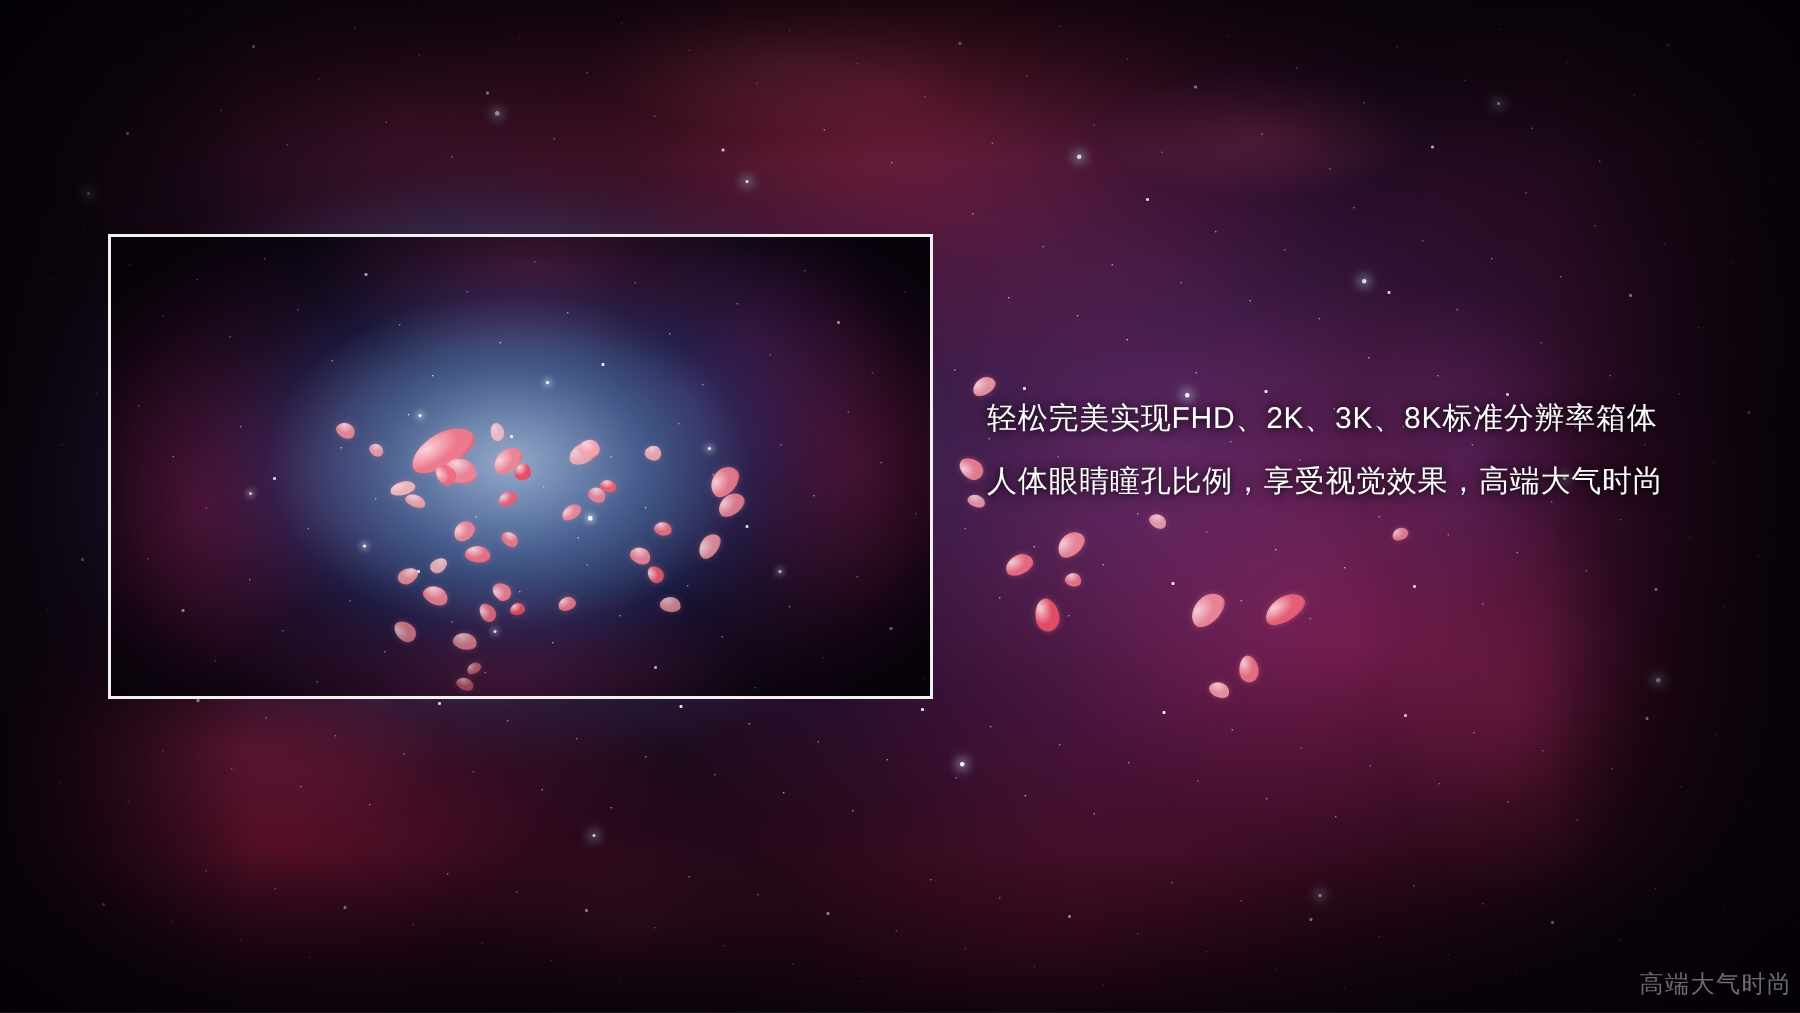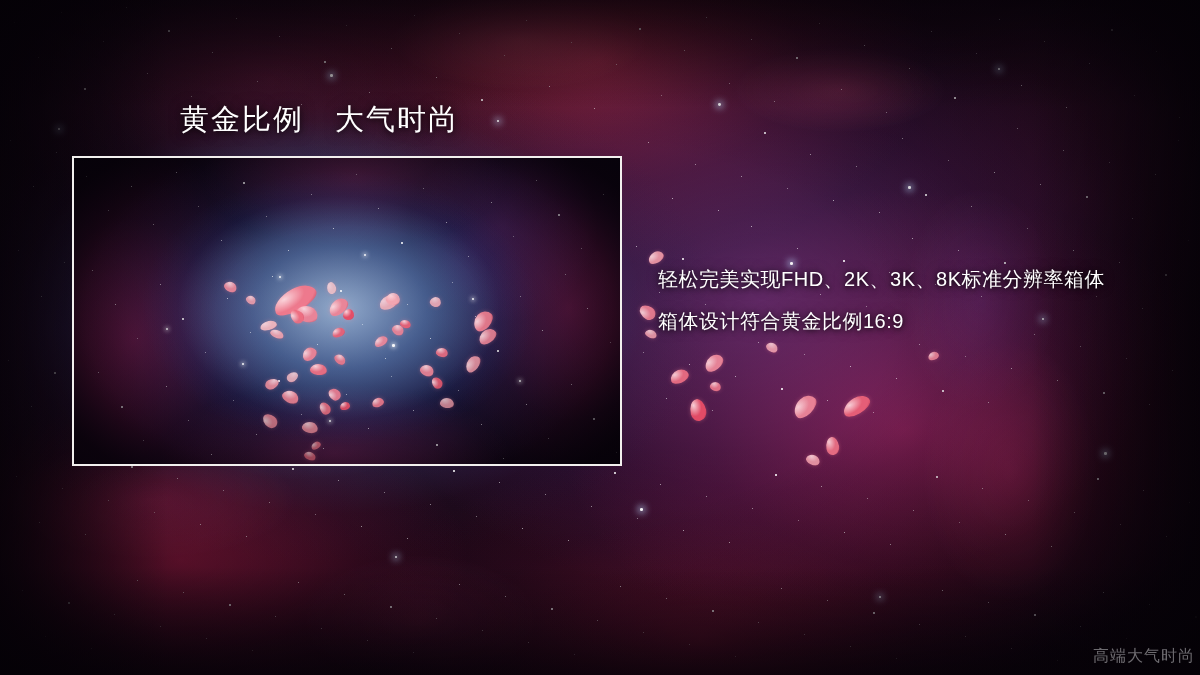--- a/index.html
+++ b/index.html
@@ -500,22 +500,21 @@
         <div class="petal" style="left:358px;top:219px;width:10px;height:12px;opacity:0.9;transform:rotate(-44deg);background:radial-gradient(ellipse at 30% 25%, #ffd8de 0%, #ec5c72 48%, #ec5c72 72%, rgba(180,40,70,.92) 100%);box-shadow:0 0 4px rgba(255,140,160,.35)"></div>
         <div class="petal" style="left:366px;top:240px;width:14px;height:10px;opacity:0.88;transform:rotate(10deg);background:radial-gradient(ellipse at 30% 25%, #ffd8de 0%, #f4a0ad 48%, #f4a0ad 72%, rgba(180,40,70,.92) 100%);box-shadow:0 0 4px rgba(255,140,160,.35)"></div>
         <div class="petal" style="left:253px;top:124px;width:9px;height:12px;opacity:0.86;transform:rotate(-18deg);background:radial-gradient(ellipse at 30% 25%, #ffd8de 0%, #f6c2c8 48%, #f6c2c8 72%, rgba(180,40,70,.92) 100%);box-shadow:0 0 4px rgba(255,140,160,.35)"></div>
         <div class="petal" style="left:172px;top:138px;width:10px;height:8px;opacity:0.87;transform:rotate(40deg);background:radial-gradient(ellipse at 30% 25%, #ffd8de 0%, #f3a0ad 48%, #f3a0ad 72%, rgba(180,40,70,.92) 100%);box-shadow:0 0 4px rgba(255,140,160,.35)"></div>
         <div class="petal" style="left:237px;top:284px;width:10px;height:7px;opacity:0.88;transform:rotate(-26deg);background:radial-gradient(ellipse at 30% 25%, #ffd8de 0%, #ee7486 48%, #ee7486 72%, rgba(180,40,70,.92) 100%);box-shadow:0 0 4px rgba(255,140,160,.35)"></div>
         <div class="petal" style="left:214px;top:213px;width:9px;height:12px;opacity:0.86;transform:rotate(52deg);background:radial-gradient(ellipse at 30% 25%, #ffd8de 0%, #f5b7c0 48%, #f5b7c0 72%, rgba(180,40,70,.92) 100%);box-shadow:0 0 4px rgba(255,140,160,.35)"></div>
       </div>
     <div class="vf-vignette"></div>
   </div>
 
-  <div class="slide-title">黄金比例　大气时尚</div>
 
   <div class="body-text">
     <div class="body-line">轻松完美实现FHD、2K、3K、8K标准分辨率箱体</div>
-    <div class="body-line">箱体设计符合黄金比例16:9</div>
+    <div class="body-line">人体眼睛瞳孔比例，享受视觉效果，高端大气时尚</div>
   </div>
 
   <div class="watermark">高端大气时尚</div>
 
 </div>
 
 </body></html>

